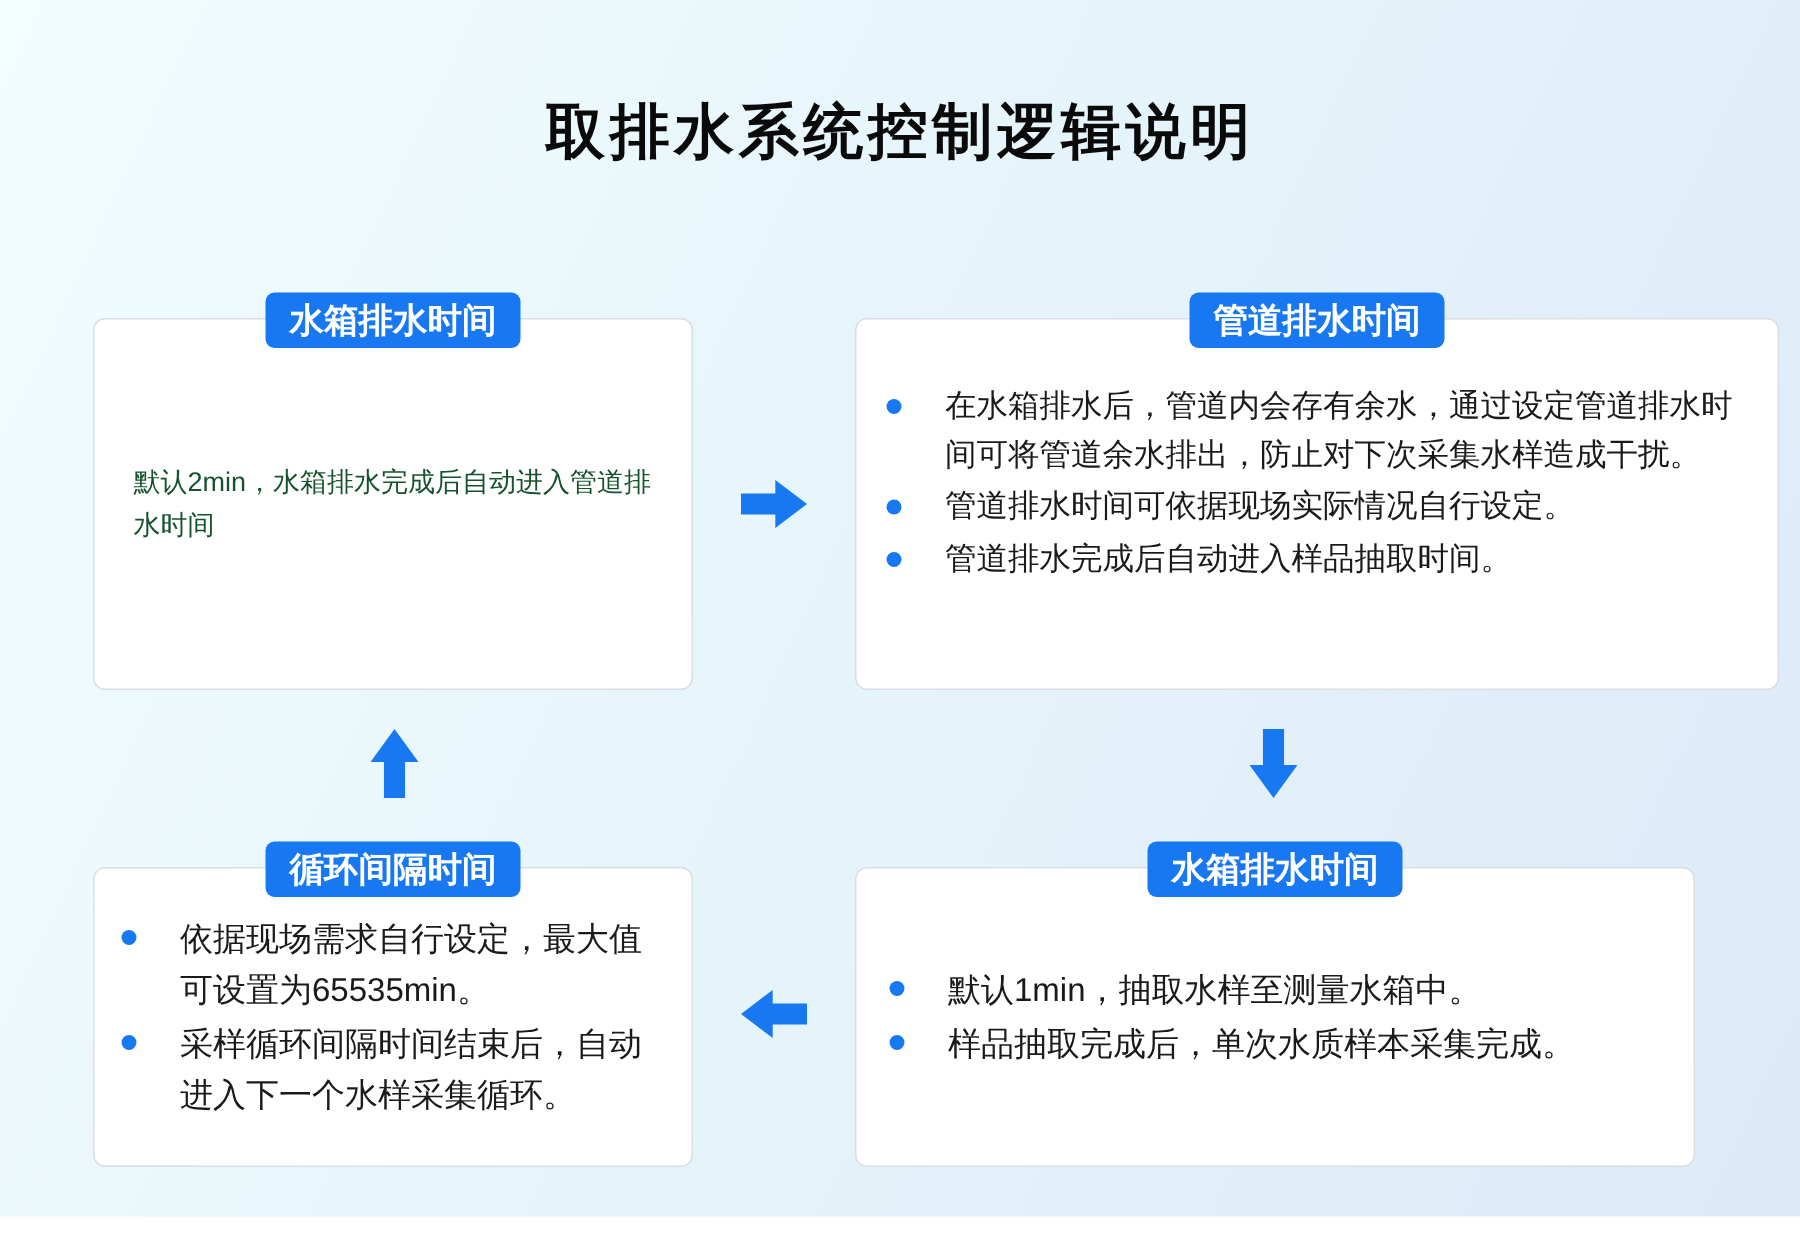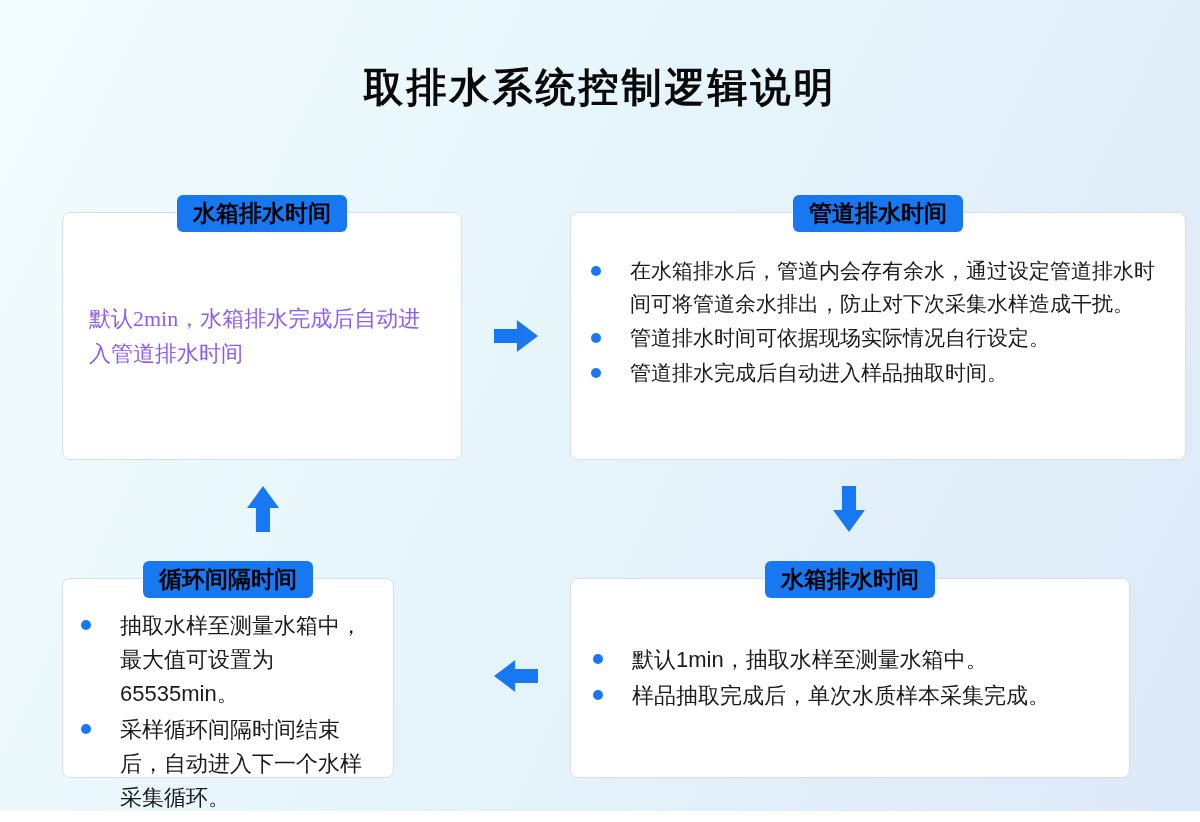--- a/index.html
+++ b/index.html
@@ -17,30 +17,30 @@
     position:absolute; top:60px; left:0; width:100%;
     text-align:center; font-size:40px; font-weight:900;
     color:#0a0a0a; letter-spacing:3px;
   }
   .box {
     position:absolute; background:#ffffff;
     border:1px solid #d9dee5; border-radius:8px;
   }
   .badge {
     position:absolute; top:-18px; left:50%; transform:translateX(-50%);
-    background:#1778f2; color:#000000;
+    background:#1778f2; color:#ffffff;
     font-size:23px; font-weight:700;
     height:37px; line-height:37px; padding:0 16px;
     border-radius:6px; white-space:nowrap;
   }
   .box-tank   { left:62px;  top:212px; width:400px; height:248px; display:flex; align-items:center; padding:30px 26px; }
   .box-pipe   { left:570px; top:212px; width:616px; height:248px; padding:42px 22px 14px 20px; }
-  .box-cycle  { left:62px;  top:578px; width:332px; height:200px; padding:30px 18px 14px 18px; }
+  .box-cycle  { left:62px;  top:578px; width:400px; height:200px; padding:30px 18px 14px 18px; }
   .box-sample { left:570px; top:578px; width:560px; height:200px; display:flex; flex-direction:column; justify-content:center; padding:26px 22px; }
-  .plain-text { font-size:22px; line-height:1.6; color:#8b5cf6;font-family:Liberation Serif, serif; }
+  .plain-text { font-size:18px; line-height:1.6; color:#14532d; }
   .bullets { list-style:none; }
   .bullet-item { display:flex; align-items:flex-start; font-size:21px; line-height:1.55; color:#1a1a1a;gap:19px; }
   .bullet-item + .bullet-item { margin-top:2px; }
   .dot {
     flex:0 0 auto; width:10px; height:10px; border-radius:50%;
     background:#1778f2; margin:11px 10px 0 0;
   }
   .box-cycle .bullet-item, .box-sample .bullet-item { font-size:22px; }
   .arrow { position:absolute; background:#1778f2; }
   .arrow-right { left:494px; top:320px; width:44px; height:32px;
@@ -81,21 +81,21 @@
         <span>管道排水完成后自动进入样品抽取时间。</span>
       </li>
     </ul>
   </section>
 
   <section class="box box-cycle">
     <div class="badge">循环间隔时间</div>
     <ul class="bullets">
       <li class="bullet-item">
         <span class="dot"></span>
-        <span>抽取水样至测量水箱中，最大值可设置为65535min。</span>
+        <span>依据现场需求自行设定，最大值可设置为65535min。</span>
       </li>
       <li class="bullet-item">
         <span class="dot"></span>
         <span>采样循环间隔时间结束后，自动进入下一个水样采集循环。</span>
       </li>
     </ul>
   </section>
 
   <section class="box box-sample">
     <div class="badge">水箱排水时间</div>

